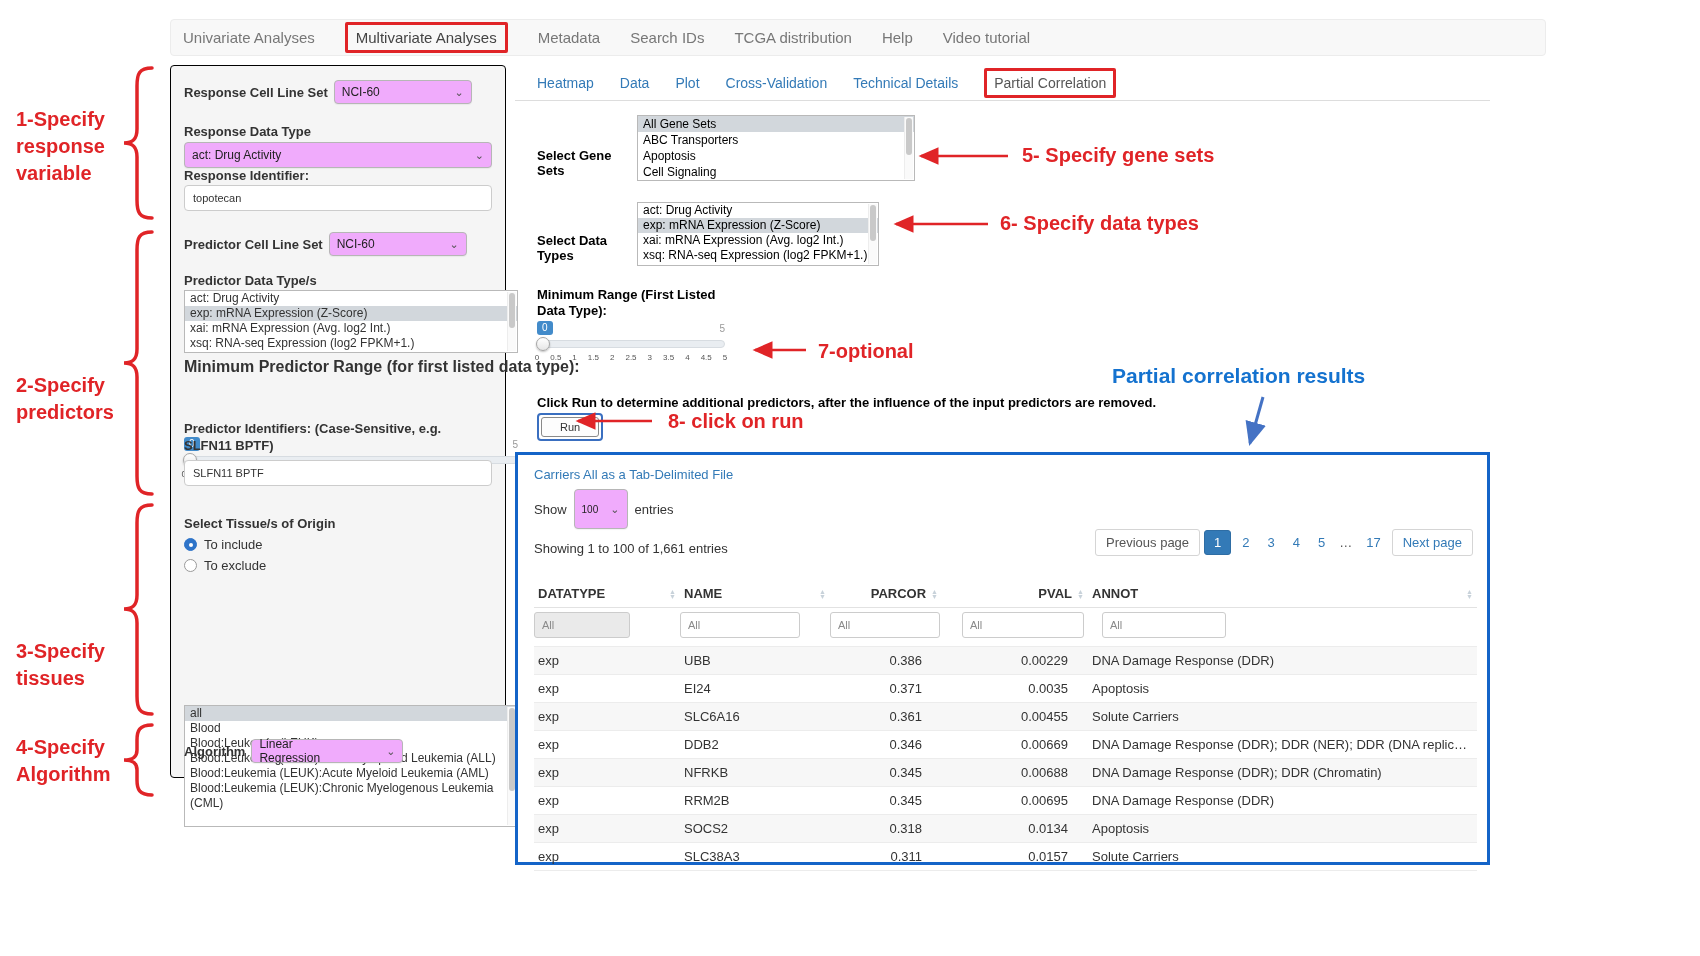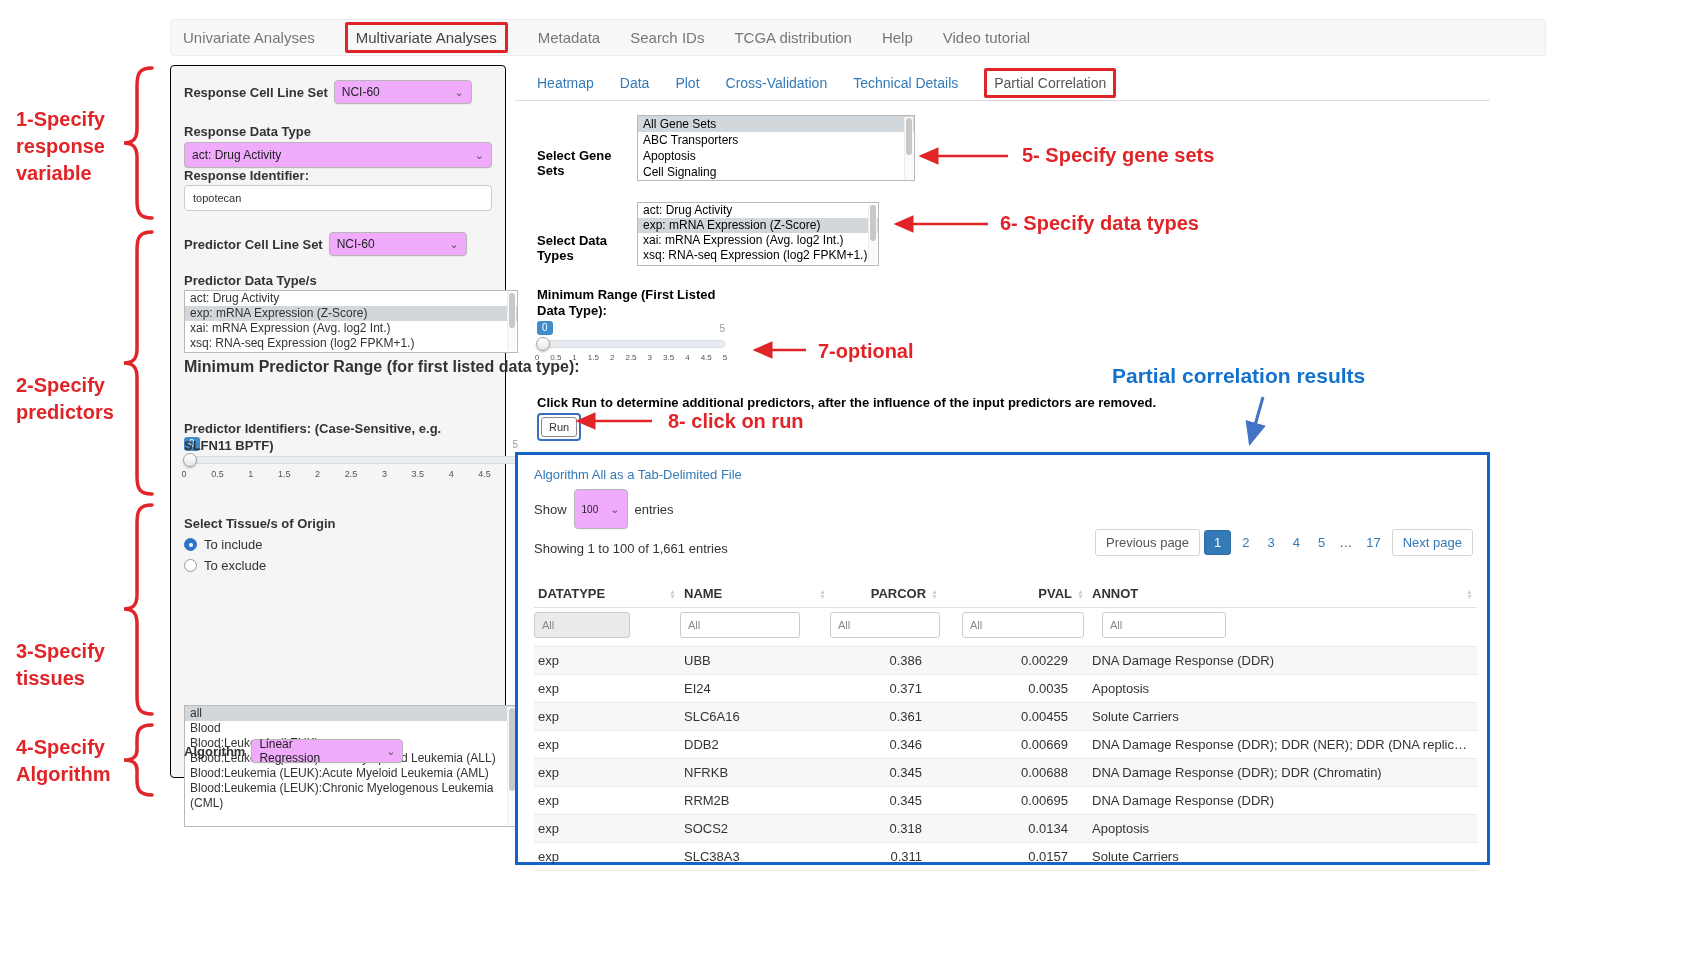--- a/index.html
+++ b/index.html
@@ -65,21 +65,21 @@
   .tab { white-space:nowrap; cursor:pointer; }
   .tab.active-tab { color:#555; }
   .tab-box { border:3px solid #e02427; border-radius:2px; padding:4px 7px; }
   .group { position:absolute; display:flex; align-items:flex-end; }
   .group-label { font-weight:bold; font-size:13px; width:100px; margin-bottom:3px; flex:none; }
   .minrange-label { position:absolute; left:22px; top:222px; width:208px; font-weight:bold; font-size:13px; line-height:16px; }
   .run-text { position:absolute; left:22px; top:330px; width:740px; font-weight:bold; font-size:13px; }
   .run-row { position:absolute; left:22px; top:348px; }
   .run-highlight { display:inline-block; border:2px solid #3a6fc0; border-radius:4px; padding:2px; }
   .run-btn { display:inline-block; border:1px solid #8a8a8a; border-radius:3px; background:#fdfdfd;
-             font-size:11px; padding:3px 7px; color:#333; cursor:pointer; }
+             font-size:11px; padding:3px 18px; color:#333; cursor:pointer; }
 
   
   .results { position:absolute; left:515px; top:452px; width:975px; height:413px; border:3px solid #1464c8;
              background:#fff; padding:10px 16px; }
   .dl-link { color:#337ab7; font-size:13px; cursor:pointer; display:inline-block; }
   .show-row { display:flex; align-items:center; gap:7px; margin-top:6px; font-size:13px; color:#333; }
   .show-select { width:54px; height:40px; font-size:10px; }
   .showing { margin-top:12px; font-size:13px; color:#333; }
   .pagination { position:absolute; right:14px; top:74px; display:flex; align-items:center; gap:4px; font-size:13px; }
   .pg-btn { border:1px solid #d5d5d5; border-radius:3px; padding:5px 10px; background:#fff; color:#555; cursor:pointer; white-space:nowrap; }
@@ -226,20 +226,23 @@
           <span>3.5</span>
           <span>4</span>
           <span>4.5</span>
           <span>5</span>
       </div>
     </div>
 
     <div class="sb" style="top:354px;">
       <span class="lbl" style="line-height:17px;">Predictor Identifiers: (Case-Sensitive, e.g. SLFN11 BPTF)</span>
     </div>
+    <div class="sb" style="top:394px;">
+      <input class="input" value="SLFN11 BPTF" style="">
+    </div>
 
     <div class="sb" style="top:450px;">
       <span class="lbl">Select Tissue/s of Origin</span>
     </div>
     <div class="sb radio-row" style="top:471px;">
       <span class="radio checked"></span>
       <span>To include</span>
     </div>
     <div class="sb radio-row" style="top:492px;">
       <span class="radio"></span>
@@ -331,21 +334,21 @@
 
     <div class="run-text">Click Run to determine additional predictors, after the influence of the input predictors are removed.</div>
     <div class="run-row">
       <span class="run-highlight">
         <span class="run-btn">Run</span>
       </span>
     </div>
   </main>
 
   <section class="results">
-    <span class="dl-link">Algorithm All as a Tab-Delimited File</span>
+    <span class="dl-link">Carriers All as a Tab-Delimited File</span>
 
     <div class="show-row">
       <span>Show</span>
       <div class="select show-select">
         <span>100</span>
         <span class="caret">⌄</span>
       </div>
       <span>entries</span>
     </div>
 

